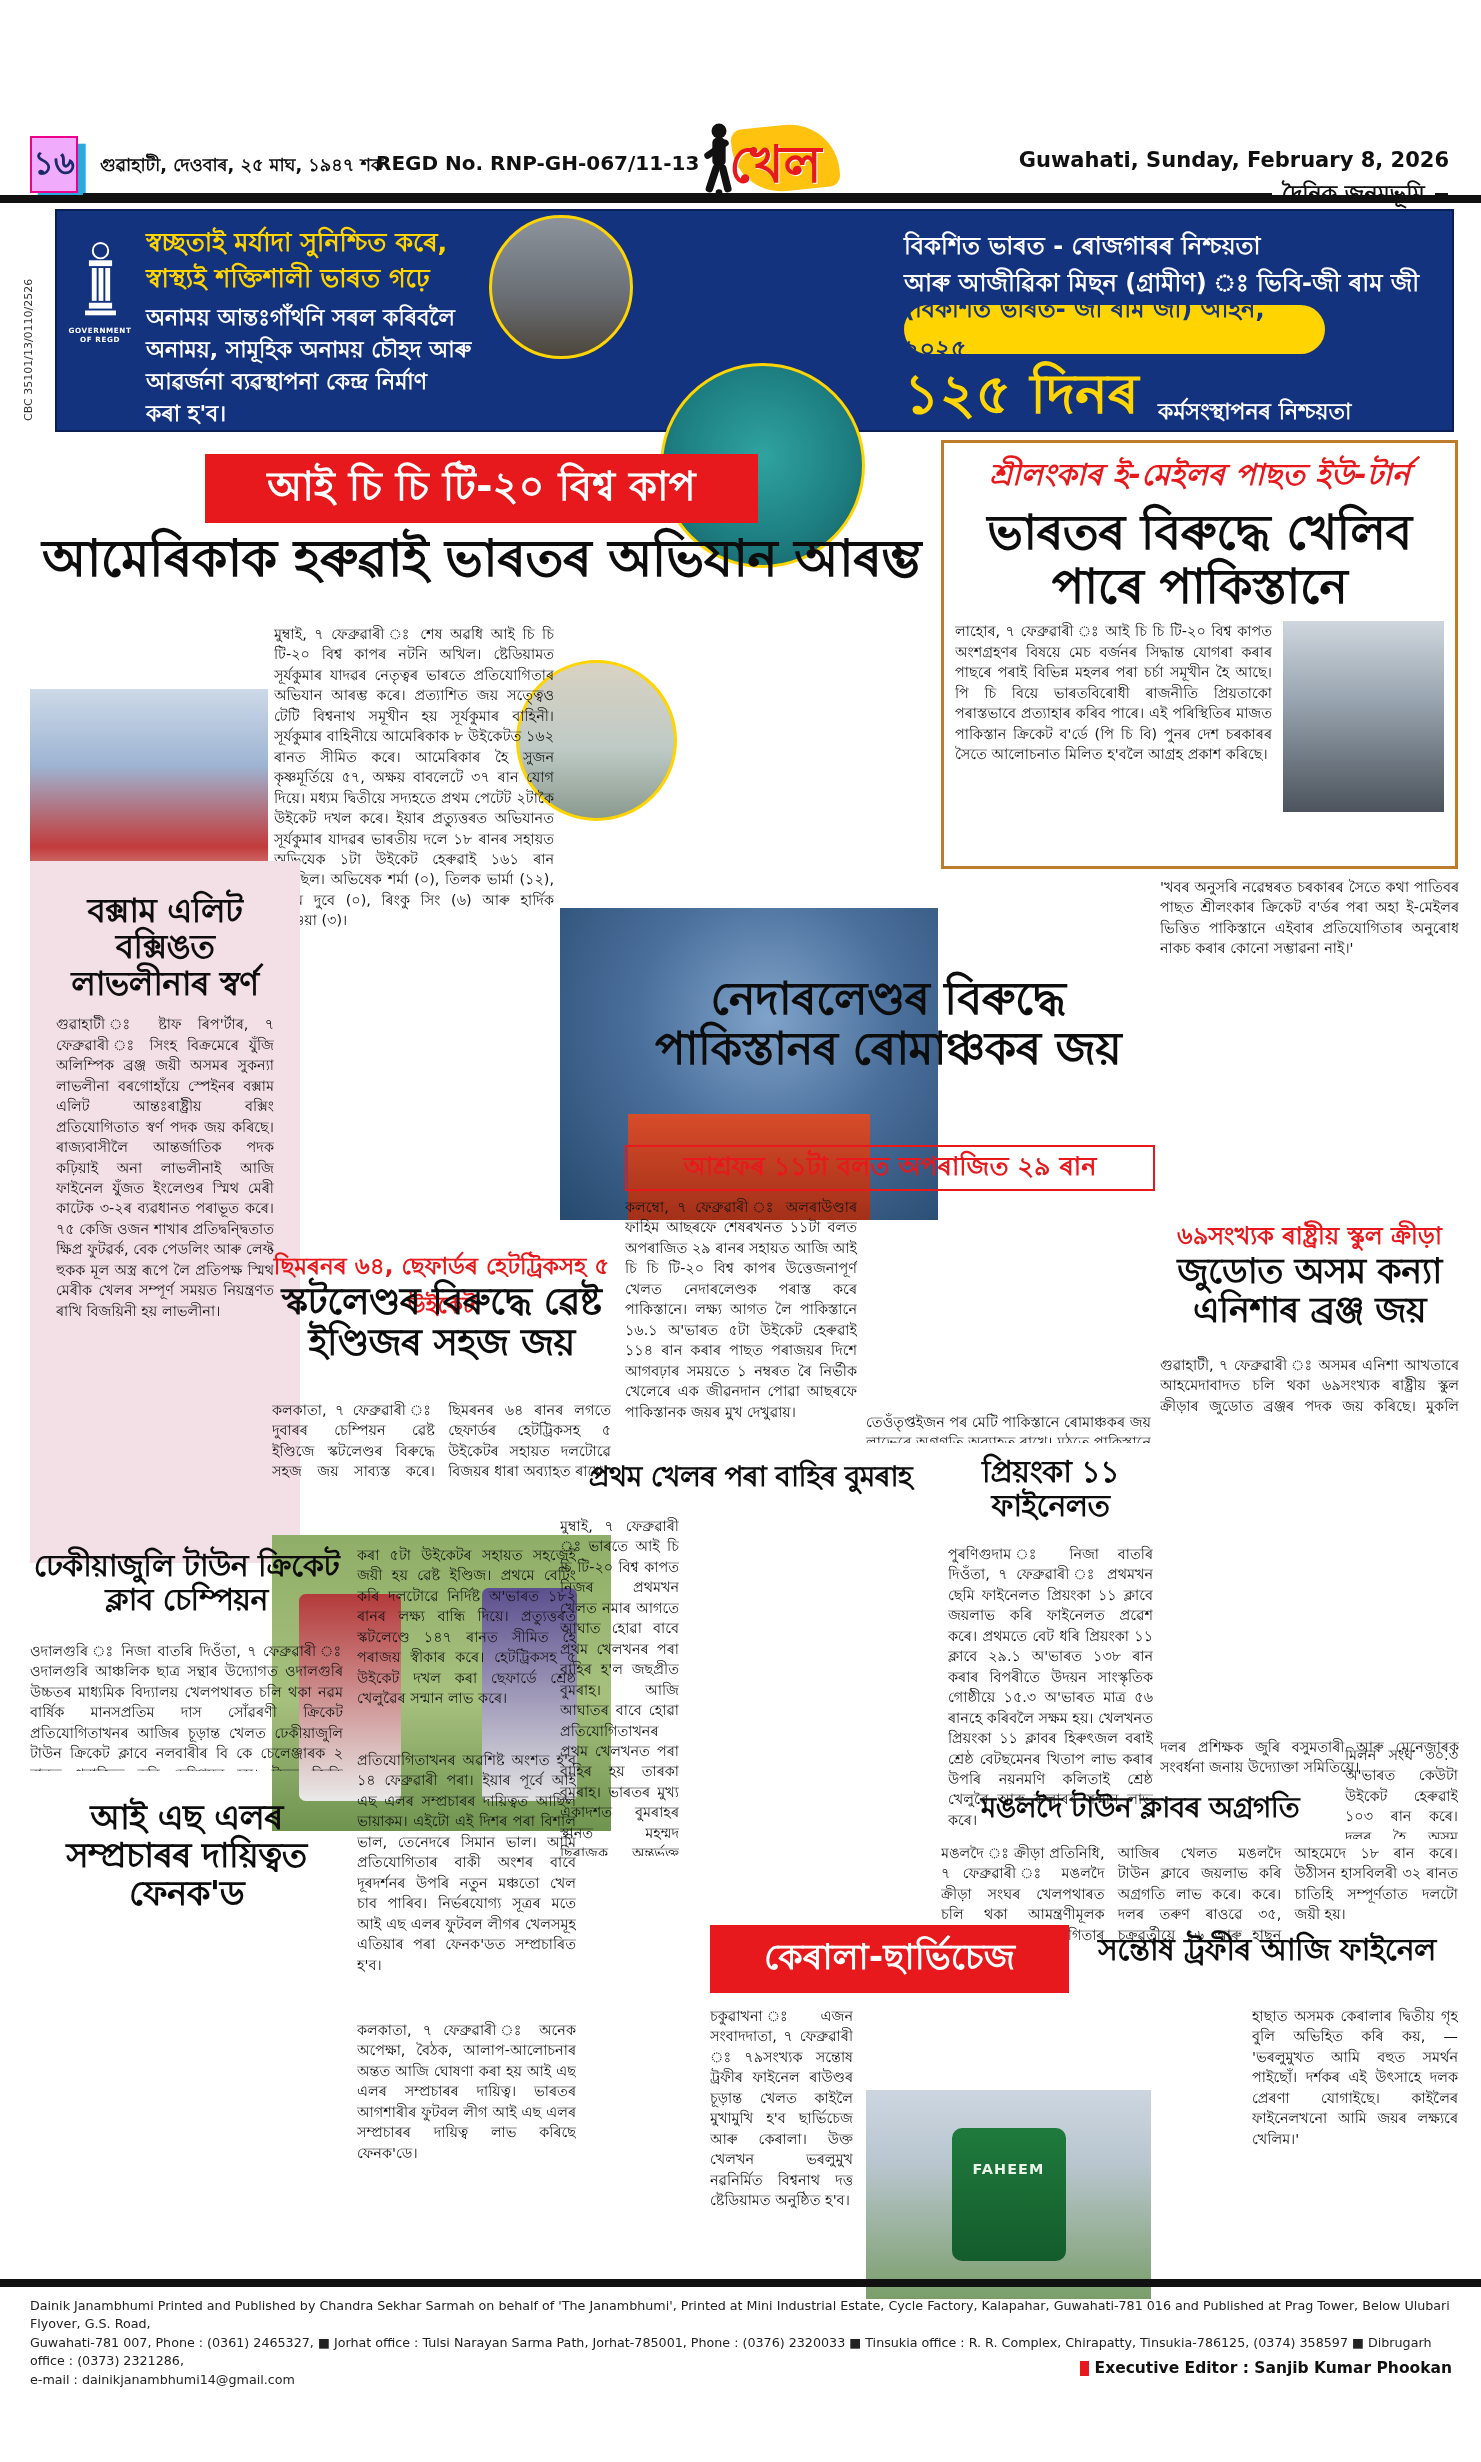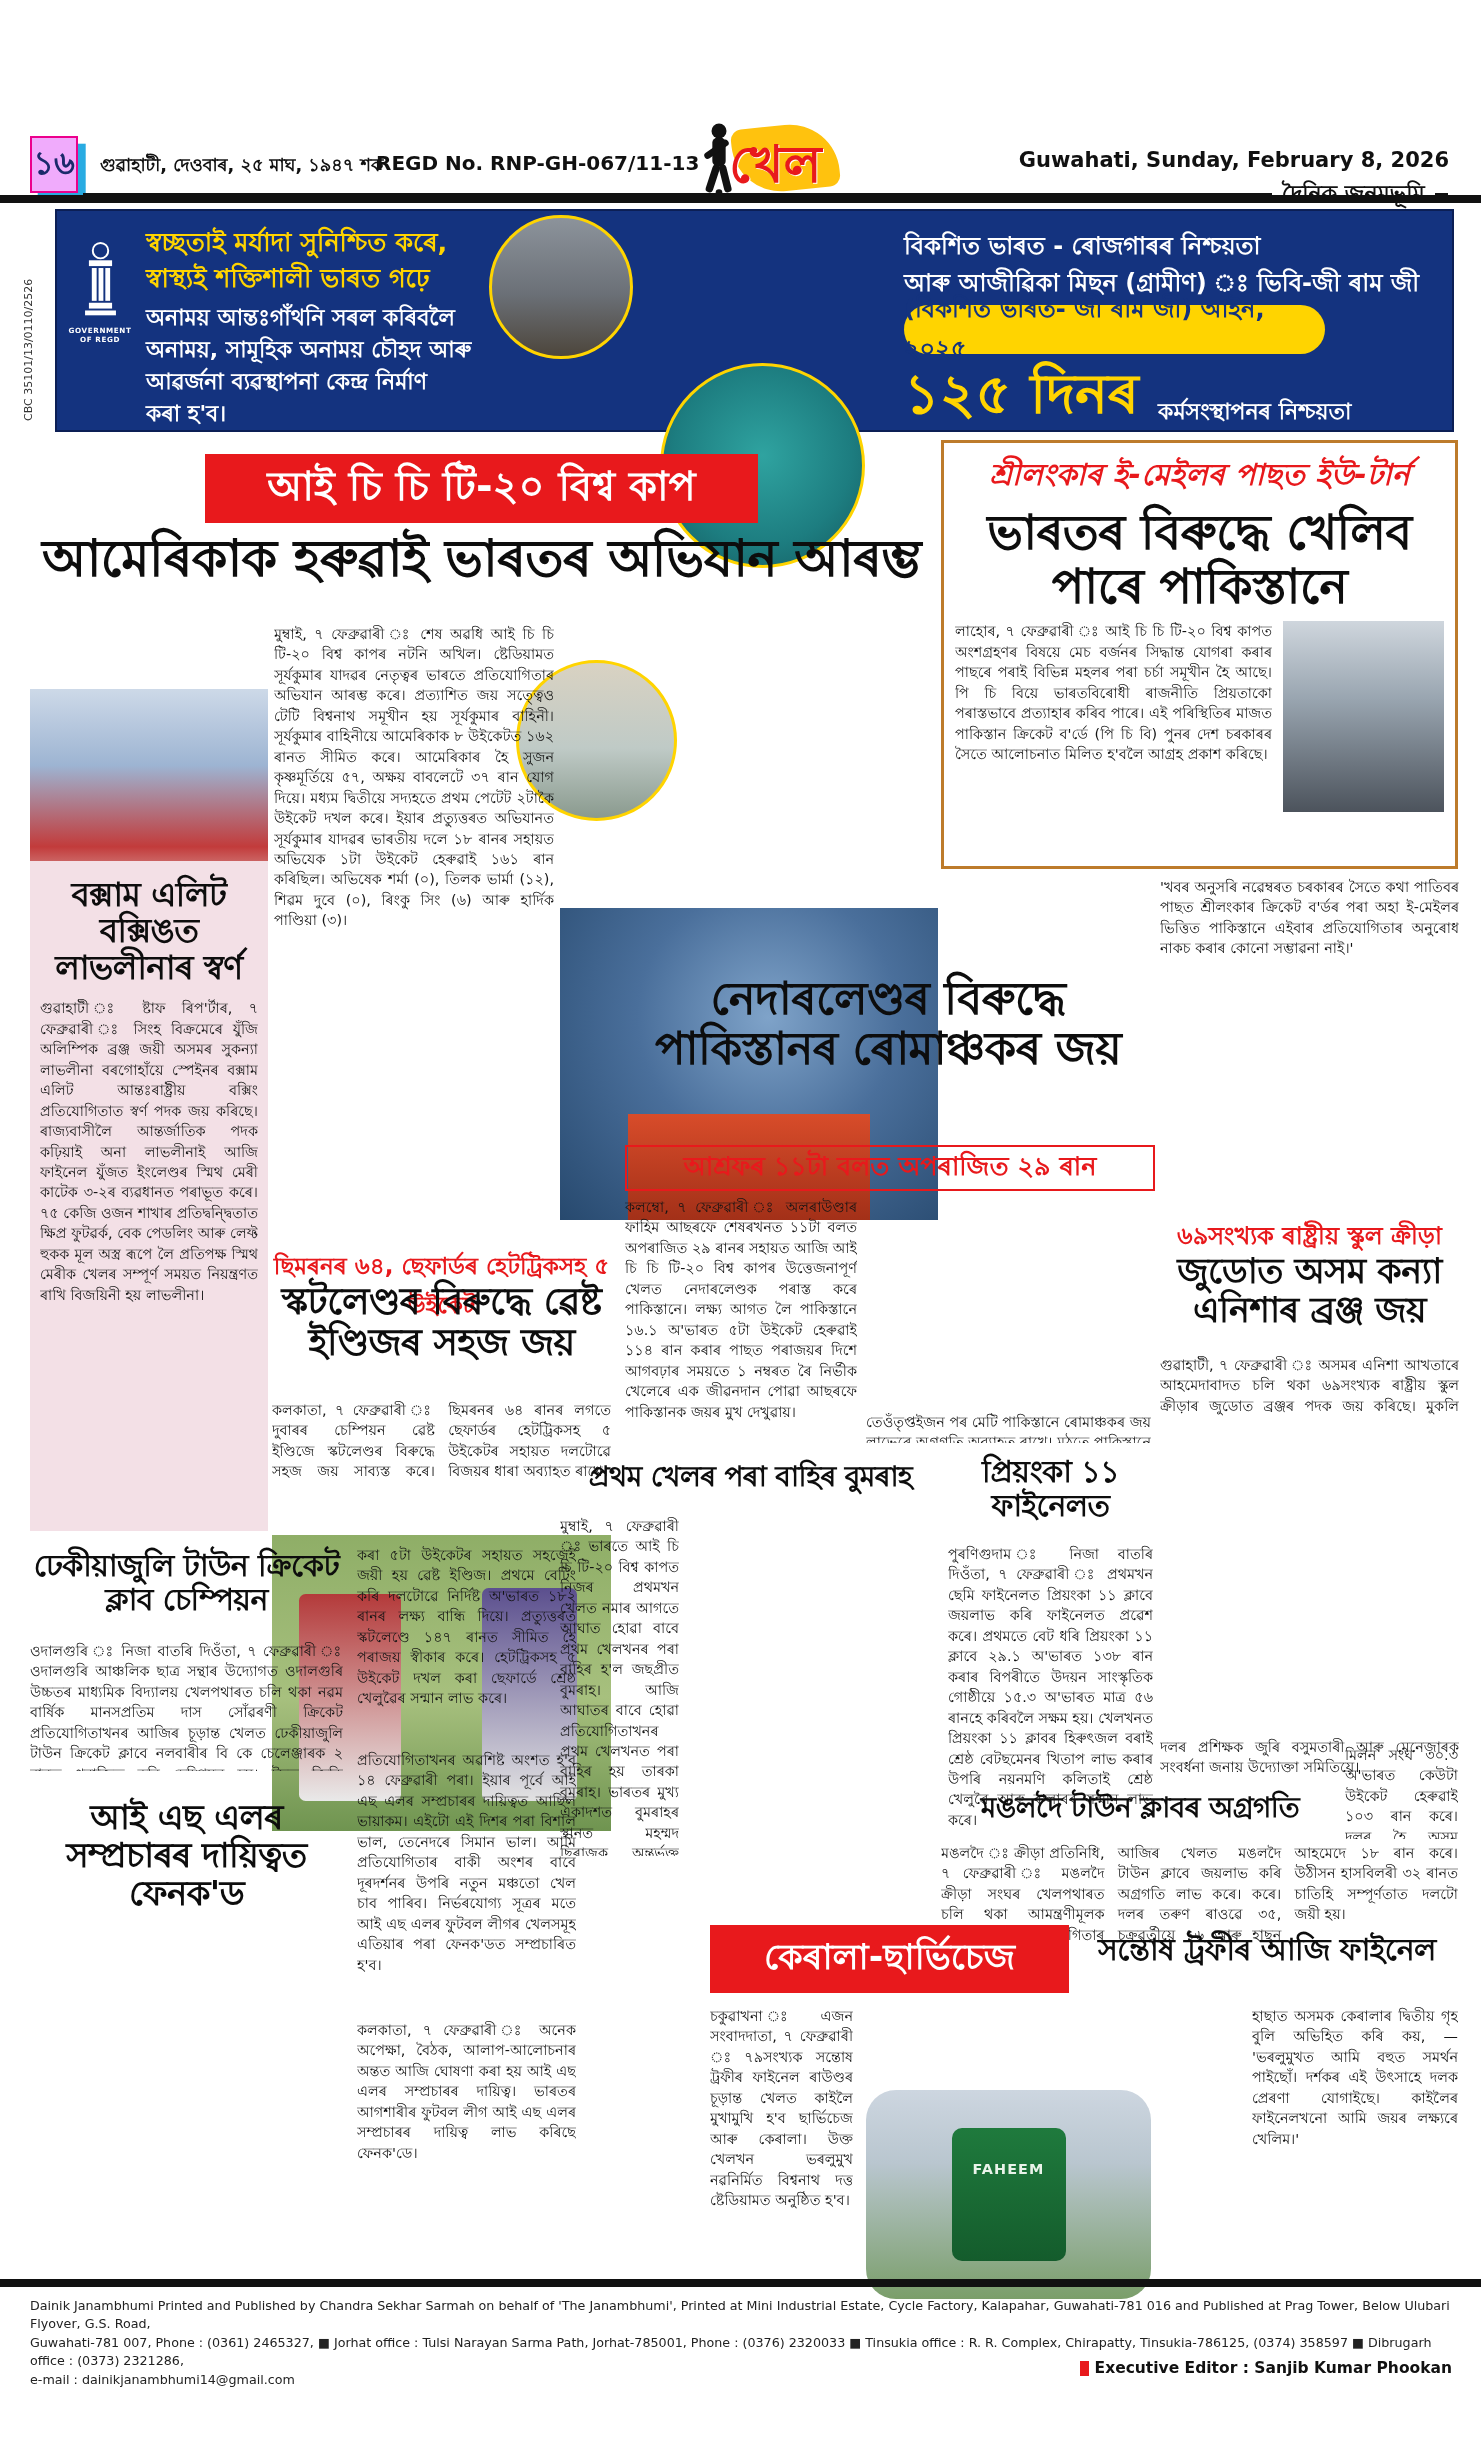--- a/index.html
+++ b/index.html
@@ -39,21 +39,21 @@
   .ph-boxing{background:linear-gradient(180deg,#cdd9e8 0%,#9db4d2 35%,#c23b3b 72%,#e8e4e0 100%);}
   .ph-batsman{background:radial-gradient(circle at 55% 35%,#7fa3c9 0%,#4a6f9b 45%,#27496e 100%);}
   .ph-batsman:after{content:"";position:absolute;left:18%;bottom:0;width:64%;height:34%;
         background:linear-gradient(180deg,#d84c2a,#a33018);}
   .ph-portrait{background:linear-gradient(180deg,#cfd6dd 0%,#9aa6b1 40%,#4c535c 100%);}
   .ph-wi{background:linear-gradient(180deg,#8fae67 0%,#a7c07e 55%,#6f9450 100%);}
   .ph-wi:before{content:"";position:absolute;left:8%;bottom:10%;width:30%;height:70%;
         background:linear-gradient(180deg,#b43a3a,#e9e9e9);border-radius:6.6px;}
   .ph-wi:after{content:"";position:absolute;right:10%;bottom:10%;width:28%;height:72%;
         background:linear-gradient(180deg,#5b4f8e,#e2e2e2);border-radius:6.6px;}
-  .ph-faheem{background:linear-gradient(180deg,#cdd6e0 0%,#b9c6cf 35%,#7a9e6a 100%);border-radius:30px;}
+  .ph-faheem{background:linear-gradient(180deg,#cdd6e0 0%,#b9c6cf 35%,#7a9e6a 100%);}
   .ph-faheem:before{content:"";position:absolute;left:30%;top:18%;width:40%;height:64%;
         background:linear-gradient(180deg,#1f7a3d,#145c2c);border-radius:10px;}
   .ph-modi{background:linear-gradient(180deg,#20408f 0%,#16306f 100%);}
   .ph-modi:before{content:"";position:absolute;left:24%;top:8%;width:52%;height:30%;
         background:#d9c7b4;border-radius:50%;}
   .ph-modi:after{content:"";position:absolute;left:8%;top:36%;width:84%;height:64%;
         background:linear-gradient(180deg,#4a4e55,#2e3136);border-radius:40% 40% 0 0;}
   .ph-waste{background:linear-gradient(180deg,#8c939b 0%,#6b7077 55%,#4d463c 100%);}
   .ph-water{background:radial-gradient(circle at 50% 45%,#2fa3a0 0%,#1d7d80 60%,#14595e 100%);}
   .ph-toilet{background:linear-gradient(180deg,#d9d2c2 0%,#bfcac6 55%,#8a9a8e 100%);}
@@ -160,21 +160,21 @@
     <div class="headline" style="font-size:48px;margin:4.4px 16.6px 7.7px 16.6px;">ভাৰতৰ বিৰুদ্ধে খেলিব পাৰে পাকিস্তানে</div>
     <div style="display:flex;gap:11px;padding:0 11px;">
       <div class="body-text" style="flex:1;height:199px;">লাহোৰ, ৭ ফেব্ৰুৱাৰী ঃ আই চি চি টি-২০ বিশ্ব কাপত অংশগ্ৰহণৰ বিষয়ে মেচ বৰ্জনৰ সিদ্ধান্ত যোগৰা কৰাৰ পাছৰে পৰাই বিভিন্ন মহলৰ পৰা চৰ্চা সমূখীন হৈ আছে। পি চি বিয়ে ভাৰতবিৰোধী ৰাজনীতি প্ৰিয়তাকো পৰাস্তভাবে প্ৰত্যাহাৰ কৰিব পাৰে। এই পৰিস্থিতিৰ মাজত পাকিস্তান ক্ৰিকেট ব'ৰ্ডে (পি চি বি) পুনৰ দেশ চৰকাৰৰ সৈতে আলোচনাত মিলিত হ'বলৈ আগ্ৰহ প্ৰকাশ কৰিছে।</div>
       <div style="flex:0 0 161px;">
         <div class="photo ph-portrait" style="width:161px;height:191px;"></div>
       </div>
     </div>
   </div>
   <div class="abs body-text" style="left:1160px;top:877px;width:299px;height:277px;">'খবৰ অনুসৰি নৱেম্বৰত চৰকাৰৰ সৈতে কথা পাতিবৰ পাছত শ্ৰীলংকাৰ ক্ৰিকেট ব'ৰ্ডৰ পৰা অহা ই-মেইলৰ ভিত্তিত পাকিস্তানে এইবাৰ প্ৰতিযোগিতাৰ অনুৰোধ নাকচ কৰাৰ কোনো সম্ভাৱনা নাই।'</div>
 
-  <div class="abs pink-box" style="left:30px;top:861px;width:238px;height:670px;padding:0;">
+  <div class="abs pink-box" style="left:30px;top:861px;width:238px;height:670px;padding:16px;">
     <div class="headline" style="font-size:33px;padding:15.5px 10px 5.5px 10px;">বক্সাম এলিট বক্সিঙত লাভলীনাৰ স্বৰ্ণ</div>
     <div class="body-text" style="margin:5.5px 10px;height:487px;">গুৱাহাটী ঃ ষ্টাফ ৰিপ'ৰ্টাৰ, ৭ ফেব্ৰুৱাৰী ঃ সিংহ বিক্ৰমেৰে যুঁজি অলিম্পিক ব্ৰঞ্জ জয়ী অসমৰ সুকন্যা লাভলীনা বৰগোহাঁয়ে স্পেইনৰ বক্সাম এলিট আন্তঃৰাষ্ট্ৰীয় বক্সিং প্ৰতিযোগিতাত স্বৰ্ণ পদক জয় কৰিছে। ৰাজ্যবাসীলৈ আন্তৰ্জাতিক পদক কঢ়িয়াই অনা লাভলীনাই আজি ফাইনেল যুঁজত ইংলেণ্ডৰ স্মিথ মেৰী কাটেক ৩-২ৰ ব্যৱধানত পৰাভূত কৰে। ৭৫ কেজি ওজন শাখাৰ প্ৰতিদ্বন্দ্বিতাত ক্ষিপ্ৰ ফুটৱৰ্ক, বেক পেডলিং আৰু লেফ্ট হুকক মূল অস্ত্ৰ ৰূপে লৈ প্ৰতিপক্ষ স্মিথ মেৰীক খেলৰ সম্পূৰ্ণ সময়ত নিয়ন্ত্ৰণত ৰাখি বিজয়িনী হয় লাভলীনা।</div>
   </div>
 
   <div class="abs photo ph-wi" style="left:272px;top:938px;width:339px;height:296px;"></div>
   <div class="abs kicker-red" style="left:272px;top:1248px;width:339px;font-size:23px;">ছিমৰনৰ ৬৪, ছেফাৰ্ডৰ হেটট্ৰিকসহ ৫ উইকেট</div>
   <div class="abs headline" style="left:272px;top:1281px;width:339px;font-size:37px;">স্কটলেণ্ডৰ বিৰুদ্ধে ৱেষ্ট ইণ্ডিজৰ সহজ জয়</div>
   <div class="abs body-text cols2" style="left:272px;top:1400px;width:339px;height:133px;">কলকাতা, ৭ ফেব্ৰুৱাৰী ঃ দুবাৰৰ চেম্পিয়ন ৱেষ্ট ইণ্ডিজে স্কটলেণ্ডৰ বিৰুদ্ধে সহজ জয় সাব্যস্ত কৰে। ছিমৰনৰ ৬৪ ৰানৰ লগতে ছেফাৰ্ডৰ হেটট্ৰিকসহ ৫ উইকেটৰ সহায়ত দলটোৱে বিজয়ৰ ধাৰা অব্যাহত ৰাখে।</div>
   <div class="abs body-text" style="left:357px;top:1545px;width:219px;height:194px;">কৰা ৫টা উইকেটৰ সহায়ত সহজেই জয়ী হয় ৱেষ্ট ইণ্ডিজ। প্ৰথমে বেটিং কৰি দলটোৱে নিৰ্দিষ্ট অ'ভাৰত ১৮২ ৰানৰ লক্ষ্য বান্ধি দিয়ে। প্ৰত্যুত্তৰত স্কটলেণ্ডে ১৪৭ ৰানত সীমিত হৈ পৰাজয় স্বীকাৰ কৰে। হেটট্ৰিকসহ ৫ উইকেট দখল কৰা ছেফাৰ্ডে শ্ৰেষ্ঠ খেলুৱৈৰ সন্মান লাভ কৰে।</div>
 

